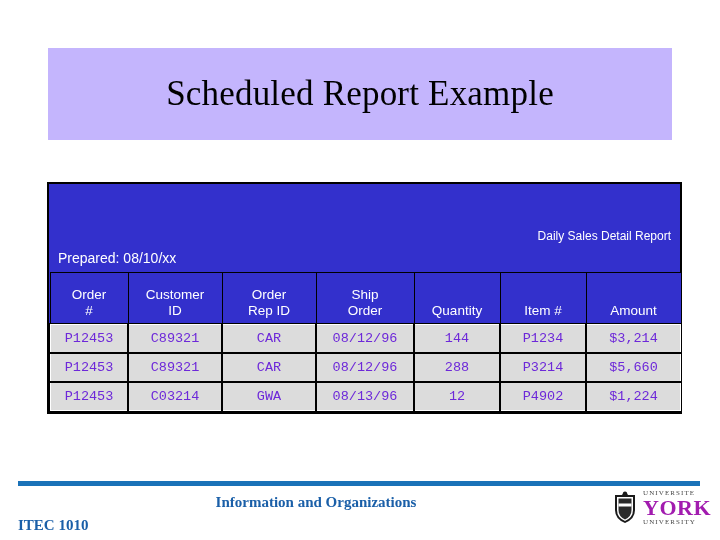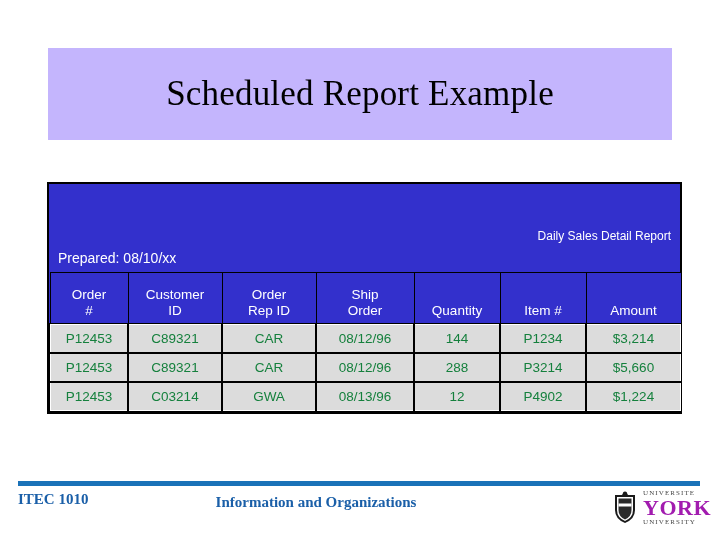--- a/index.html
+++ b/index.html
@@ -82,26 +82,27 @@
     color: #ffffff;
     font-weight: normal;
     height: 46px;
     vertical-align: bottom;
     padding-bottom: 4px;
     text-align: center;
     line-height: 16px;
   }
   table.grid td {
     background: #dcdcdc;
-    color: #15803d;
+    color: #6d28d9;
     height: 27px;
     text-align: center;
     vertical-align: middle;
     border: 2px solid #ffffff;
     outline: 1px solid #000000;
+    font-family: Liberation Mono, monospace;
   }
   .th-line { display: block; }
 
   
   .c-order    { width: 78px; }
   .c-customer { width: 94px; }
   .c-rep      { width: 94px; }
   .c-ship     { width: 98px; }
   .c-qty      { width: 86px; }
   .c-item     { width: 86px; }
@@ -112,21 +113,21 @@
     position: absolute;
     left: 18px;
     top: 481px;
     width: 682px;
     height: 5px;
     background: #1a72b8;
   }
   .footer-left {
     position: absolute;
     left: 18px;
-    top: 491px;
+    top: 517px;
     font-family: "Liberation Serif", serif;
     font-weight: bold;
     font-size: 15px;
     color: #1a5fa8;
   }
   .footer-center {
     position: absolute;
     left: 0;
     top: 494px;
     width: 632px;

